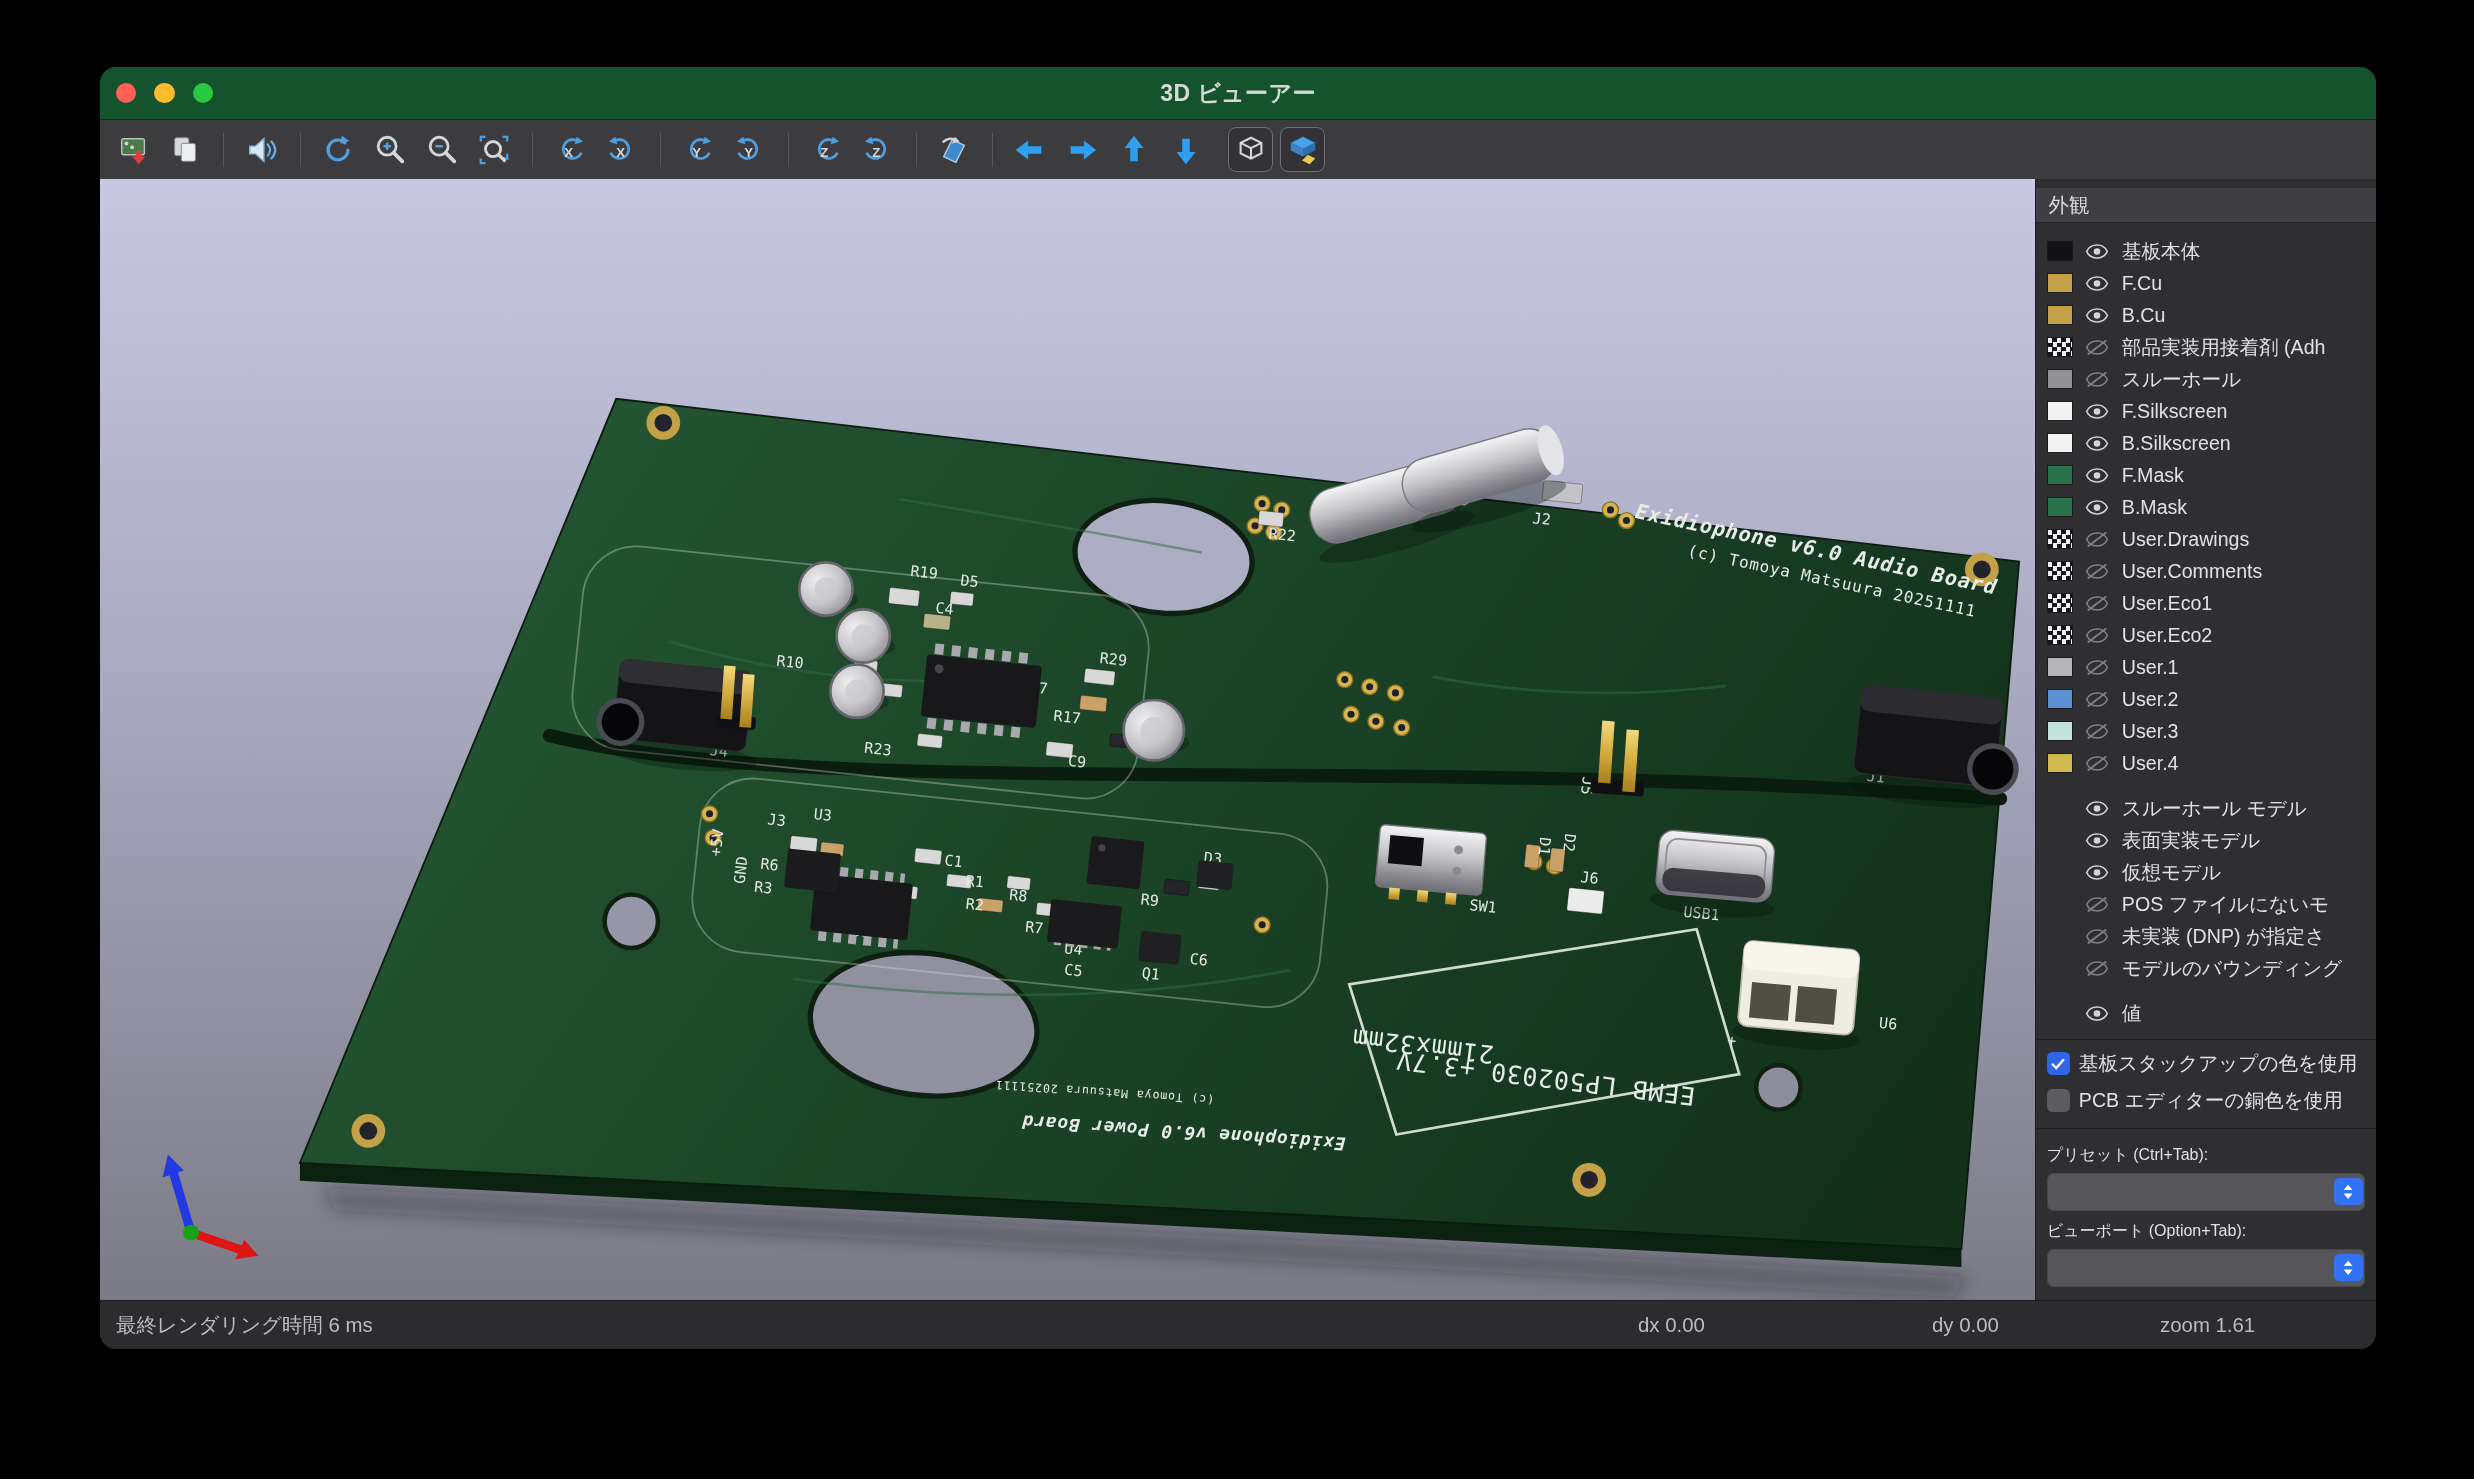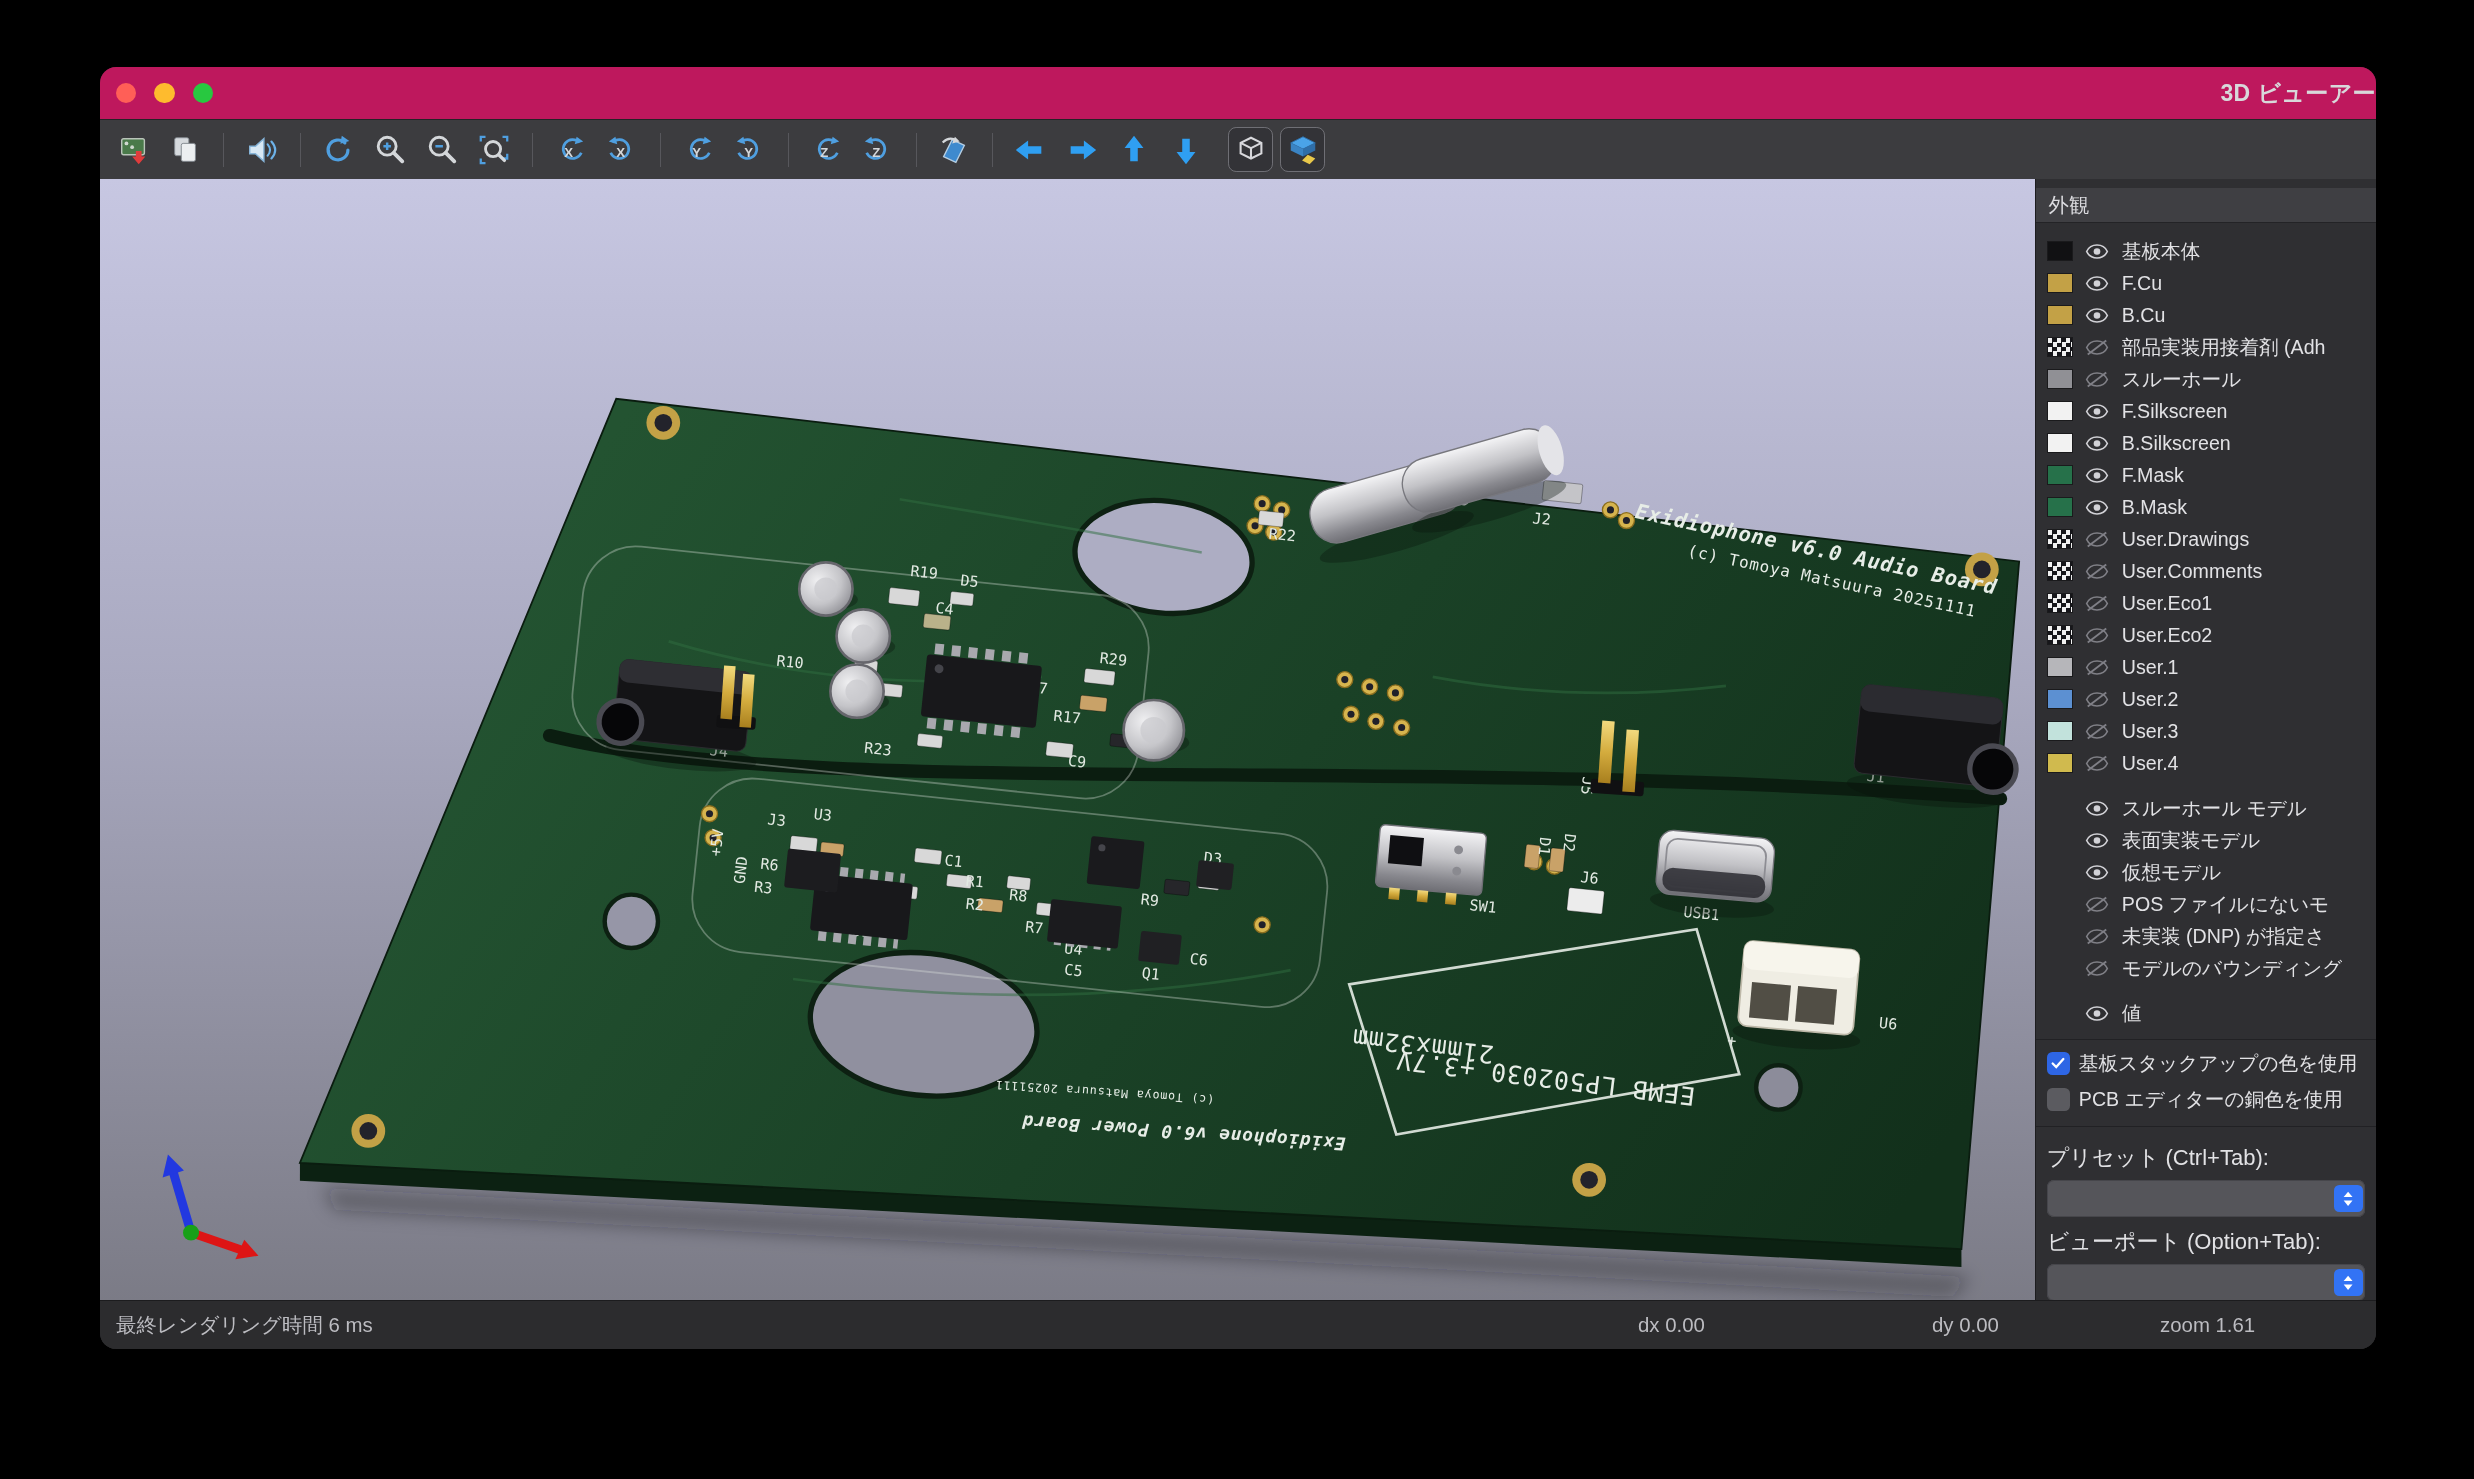--- a/index.html
+++ b/index.html
@@ -1,20 +1,20 @@
 <!DOCTYPE html>
 <html style="font-size:14.2px"><head>
 <meta charset="utf-8">
 <style>
   html,body{margin:0;padding:0;background:#000;}
   .screen{position:relative;width:2475px;height:1479px;background:#000;overflow:hidden;
           font-family:"Liberation Sans","DejaVu Sans",sans-serif;}
   .window{position:absolute;left:100px;top:67px;width:2276px;height:1282px;background:#2e2e30;
           border-radius:16px;overflow:hidden;box-shadow:0 36px 89px rgba(0,0,0,.7);}
-  .titlebar{height:52px;background:#be185d;display:flex;align-items:center;justify-content:flex-end;
+  .titlebar{height:52px;background:#14532d;display:flex;align-items:center;justify-content:center;
             position:relative;border-bottom:0.9px solid #242426;}
   .traffic{position:absolute;left:16px;top:0;height:100%;display:flex;align-items:center;gap:18px;}
   .light{width:20.4px;height:20.4px;border-radius:50%;}
   .title{font-size:23px;font-weight:700;color:#d8d8da;letter-spacing:0.4px;}
   .toolbar{height:59px;background:#3c3c3f;display:flex;align-items:center;padding:0 12.4px;gap:9px;
            border-bottom:0.9px solid #222224;}
   .tb-btn{width:43px;height:43px;background:transparent;border:none;border-radius:7.1px;
           display:flex;align-items:center;justify-content:center;padding:0;}
   .tb-btn svg{width:34px;height:34px;display:block;}
   .tb-btn.active{background:#333337;outline:0.9px solid #6f6f75;}
@@ -35,21 +35,21 @@
   .swatch.empty{background:transparent;border-color:transparent;}
   .eye{width:25px;display:flex;justify-content:center;flex:0 0 auto;}
   .layer-label{font-size:19.6px;color:#e2e2e5;white-space:nowrap;overflow:hidden;}
   .row-spacer{height:13.3px;}
   .panel-divider{height:0.9px;background:#212124;margin:9px 0 5.3px;}
   .check-row{display:flex;align-items:center;gap:9px;height:37px;padding-left:10.7px;}
   .checkbox{width:23px;height:23px;border-radius:5.3px;background:#5b5b60;flex:0 0 auto;
             display:flex;align-items:center;justify-content:center;}
   .checkbox.checked{background:#2e66e5;}
   .check-label{font-size:19.6px;color:#e2e2e5;white-space:nowrap;overflow:hidden;}
-  .combo-label{font-size:22px;color:#e2e2e5;padding:10.7px 10.7px 7.1px;}
+  .combo-label{font-size:16px;color:#e2e2e5;padding:10.7px 10.7px 7.1px;}
   .combo{height:32px;margin:0 10.7px;background:#55555a;border-radius:7.1px;display:flex;
          align-items:center;justify-content:flex-end;padding:2.7px;box-shadow:inset 0 0 0 0.9px #46464b;}
   .combo-value{flex:1;font-size:19.6px;color:#e2e2e5;padding-left:9px;}
   .combo-stepper{width:28.4px;height:27px;background:#3273f5;border-radius:5.3px;display:flex;
                  align-items:center;justify-content:center;}
   .statusbar{position:absolute;left:0;right:0;bottom:0;height:48px;background:#2c2c2e;
              border-top:0.9px solid #1c1c1e;color:#bcbcc1;font-size:20.4px;padding-left:16px;}
   .statusbar span{position:absolute;top:50%;transform:translateY(-50%);white-space:nowrap;}
   .sb-render{left:16px}.sb-dx{left:1538px}.sb-dy{left:1832px}.sb-zoom{left:2060px}
   .silk{fill:#e7ede7;font-family:"DejaVu Sans Mono","Liberation Mono",monospace;letter-spacing:1px;text-anchor:middle;}

